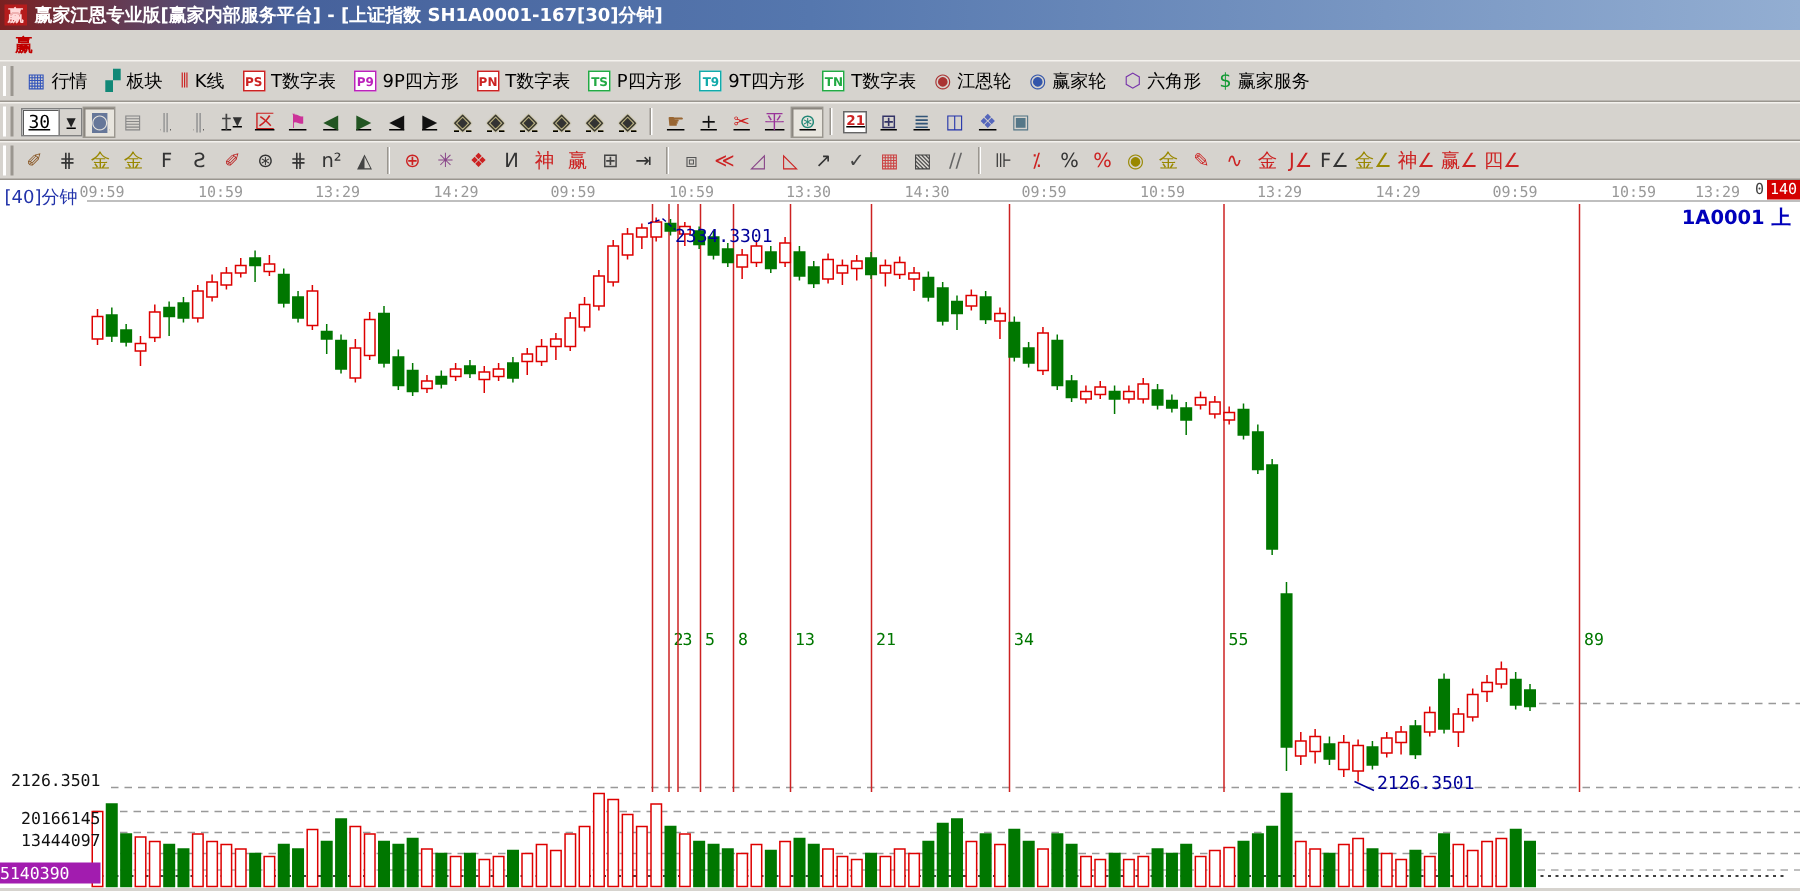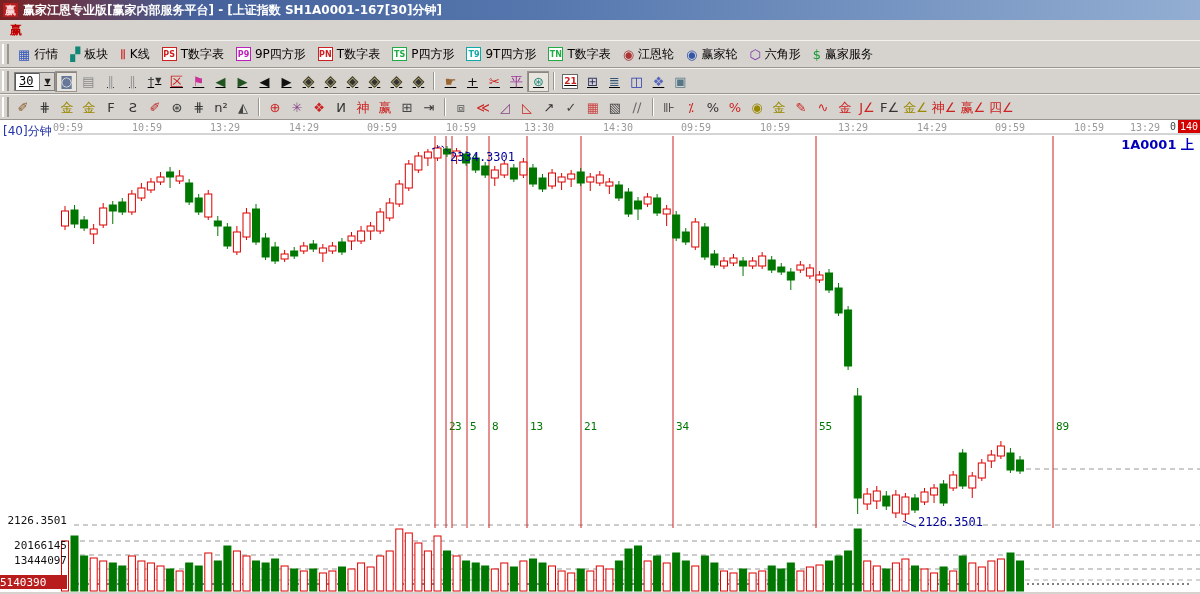--- a/index.html
+++ b/index.html
@@ -35,21 +35,21 @@
   .calbox { width:16px; height:15px; border:1px solid #666; background:#fff; color:#cc2222;
     font-size:9px; font-weight:bold; display:flex; align-items:center; justify-content:center; }
   .chart { position:relative; width:1200px; height:472px; background:#ffffff; }
   .chart svg { position:absolute; left:0; top:0; }
   .lbl-period { position:absolute; left:3px; top:3px; color:#2233aa; font-size:12px; }
   .lbl-symbol { position:absolute; right:6px; top:16px; color:#0000bb; font-size:13px; font-weight:bold; }
   .date-zero { position:absolute; right:24px; top:1px; color:#444; font-size:10px;
     font-family:"DejaVu Sans Mono",monospace; }
   .date-badge { position:absolute; right:0; top:0; background:#d40000; color:#fff; font-size:10px;
     padding:1px 2px; font-family:"DejaVu Sans Mono",monospace; }
-  .vol-badge { position:absolute; left:0; top:455px; width:67px; height:14px; background:#b91c1c;
+  .vol-badge { position:absolute; left:0; top:455px; width:67px; height:14px; background:#a21caf;
     color:#fff; font-size:11px; font-family:"DejaVu Sans Mono",monospace; display:flex; align-items:center; }
 </style>
 </head>
 <body>
 
 <div class="titlebar">
   <span class="app-icon">赢</span>
   <span class="title-text">赢家江恩专业版[赢家内部服务平台] - [上证指数  SH1A0001-167[30]分钟]</span>
 </div>
 

